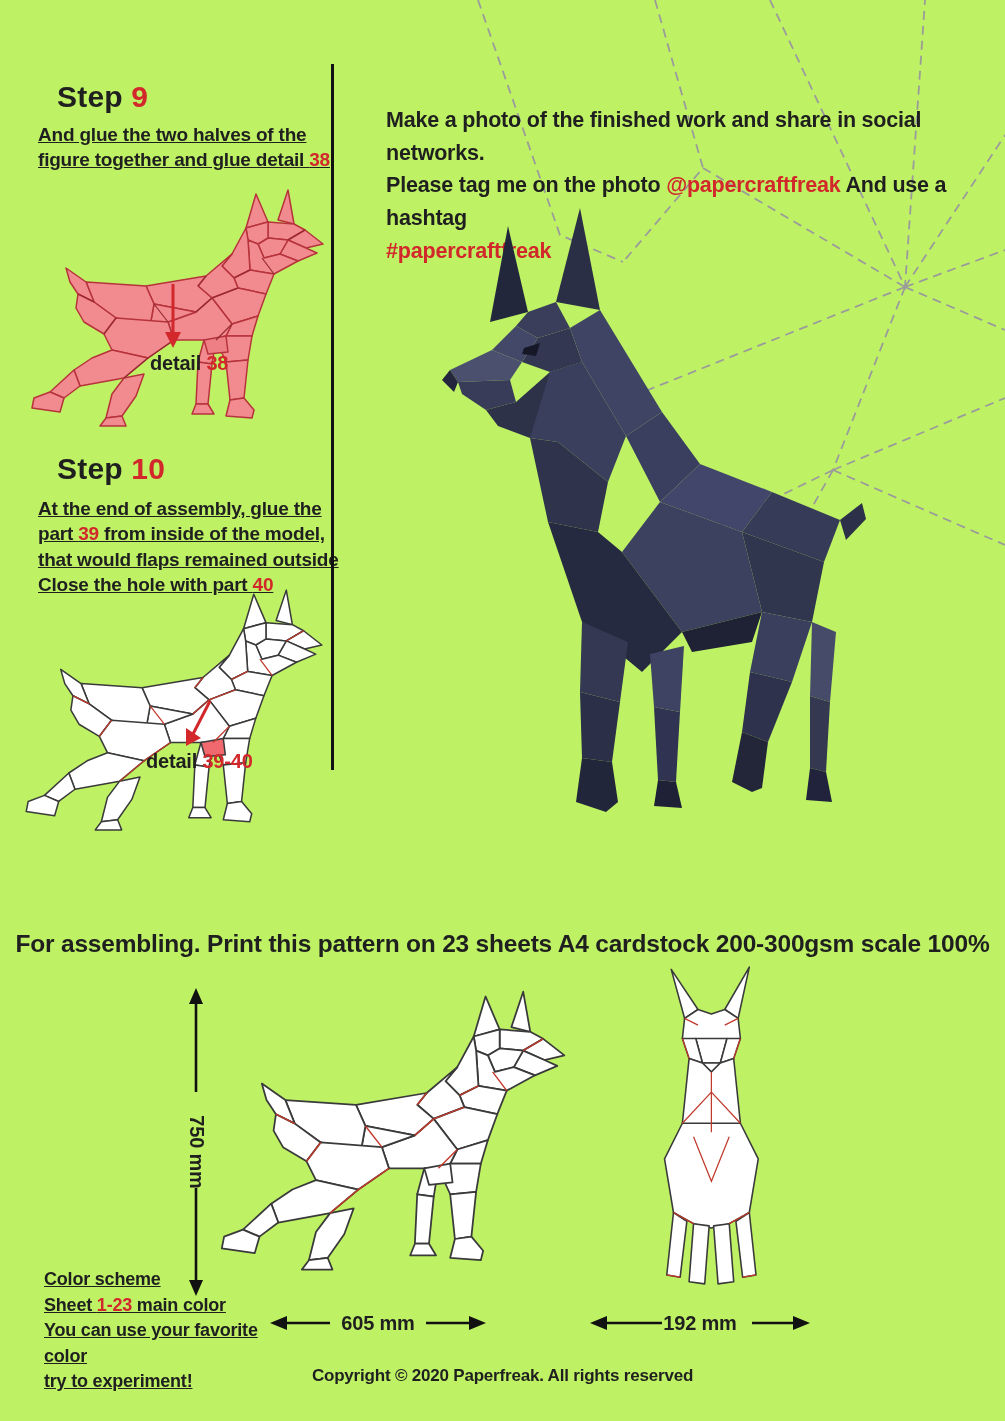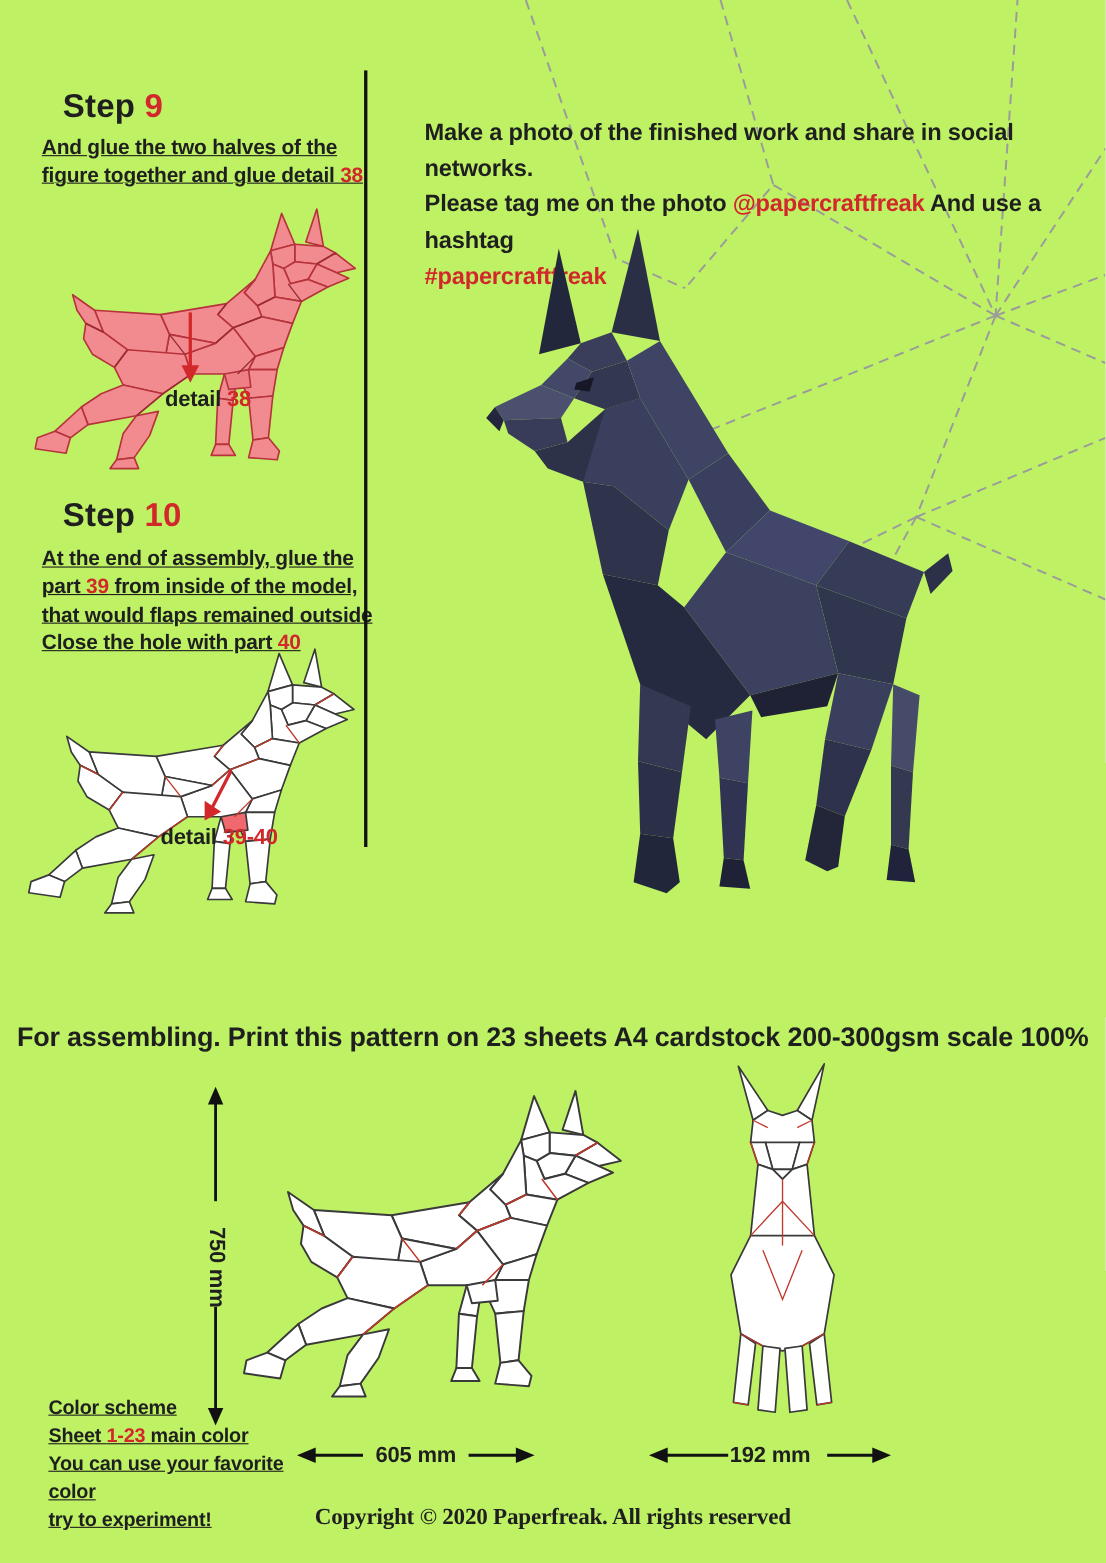--- a/index.html
+++ b/index.html
@@ -10,21 +10,21 @@
   }
   .abs{position:absolute;}
   .red{color:#d2272b;}
   .step-title{font-size:30px;font-weight:bold;letter-spacing:0.2px;}
   .step-body{font-size:19px;line-height:1.34;font-weight:bold;text-decoration:underline;}
   .detail-label{font-size:20px;font-weight:bold;}
   .social-text{font-size:21.5px;line-height:1.52;font-weight:bold;}
   .assembling{font-size:24.5px;font-weight:bold;text-align:center;width:100%;}
   .dim-label{font-size:20px;font-weight:bold;white-space:nowrap;}
   .scheme-text{font-size:18px;line-height:1.42;font-weight:bold;text-decoration:underline;}
-  .copyright{font-size:21px;font-weight:bold;text-align:center;width:100%;font-family:Liberation Serif, serif;}
+  .copyright{font-size:17px;font-weight:bold;text-align:center;width:100%;}
   .divider{width:3px;background:#111;}
   svg{display:block;overflow:visible;}
   
   .dog-red{--f:#f28b8f;--e:#b7333c;--r:#952b33;--hl:#ee7f84;}
   .dog-wire{--f:#ffffff;--e:#3a3a3a;--r:#c0392b;--hl:#ffffff;}
   .dog-wire-hl{--f:#ffffff;--e:#3a3a3a;--r:#c0392b;--hl:#f0696e;}
 </style>
 </head>
 <body>
 

